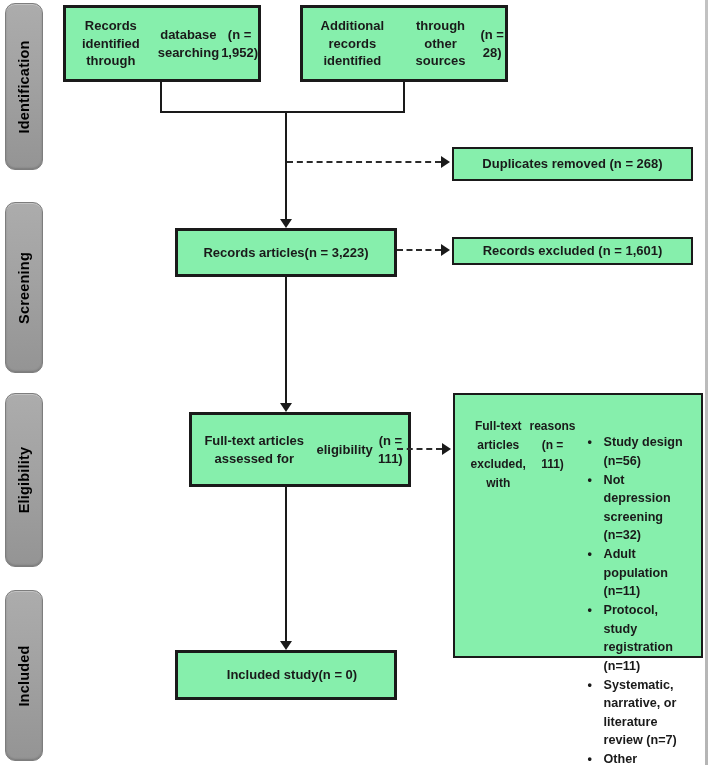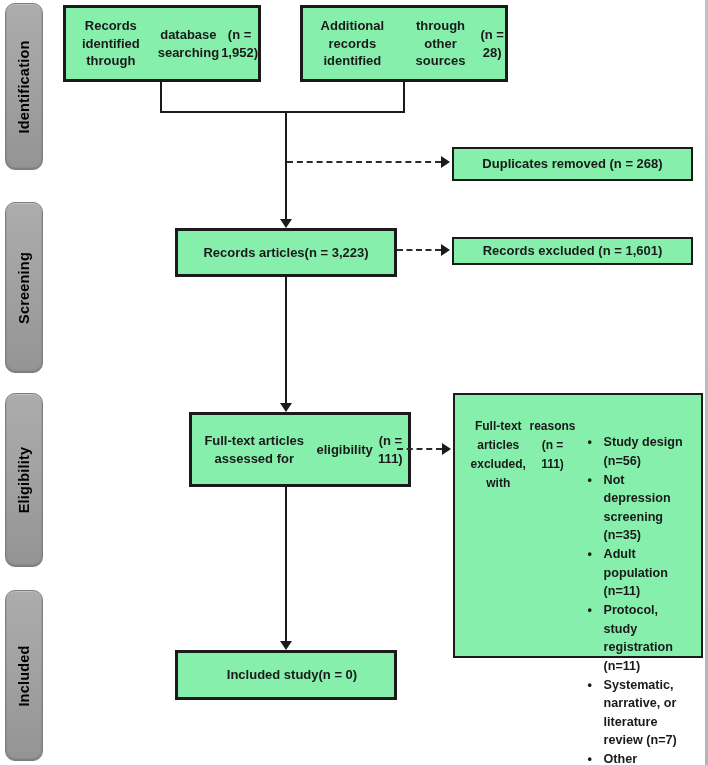--- a/index.html
+++ b/index.html
@@ -158,21 +158,21 @@
   </div>
 
   <div class="dashline" style="left:397px; top:448px; width:45px;"></div>
   <div class="arrow-right" style="left:442px; top:443px;"></div>
 
   <div class="box thin reasons" style="left:453px; top:393px; width:250px; height:265px;">
     <div class="reasons-title">Full-text articles excluded,  with</div>
     <div class="reasons-title">reasons (n = 111)</div>
     <ul>
       <li>Study design (n=56)</li>
-      <li>Not depression screening (n=35)</li>
+      <li>Not depression screening (n=32)</li>
       <li>Adult population (n=11)</li>
       <li>Protocol, study registration (n=11)</li>
       <li>Systematic, narrative, or literature review (n=7)</li>
       <li>Other language (n=2)</li>
     </ul>
   </div>
 
   <div class="vline" style="left:285px; top:487px; height:155px;"></div>
   <div class="arrow-down" style="left:280px; top:641px;"></div>
 

